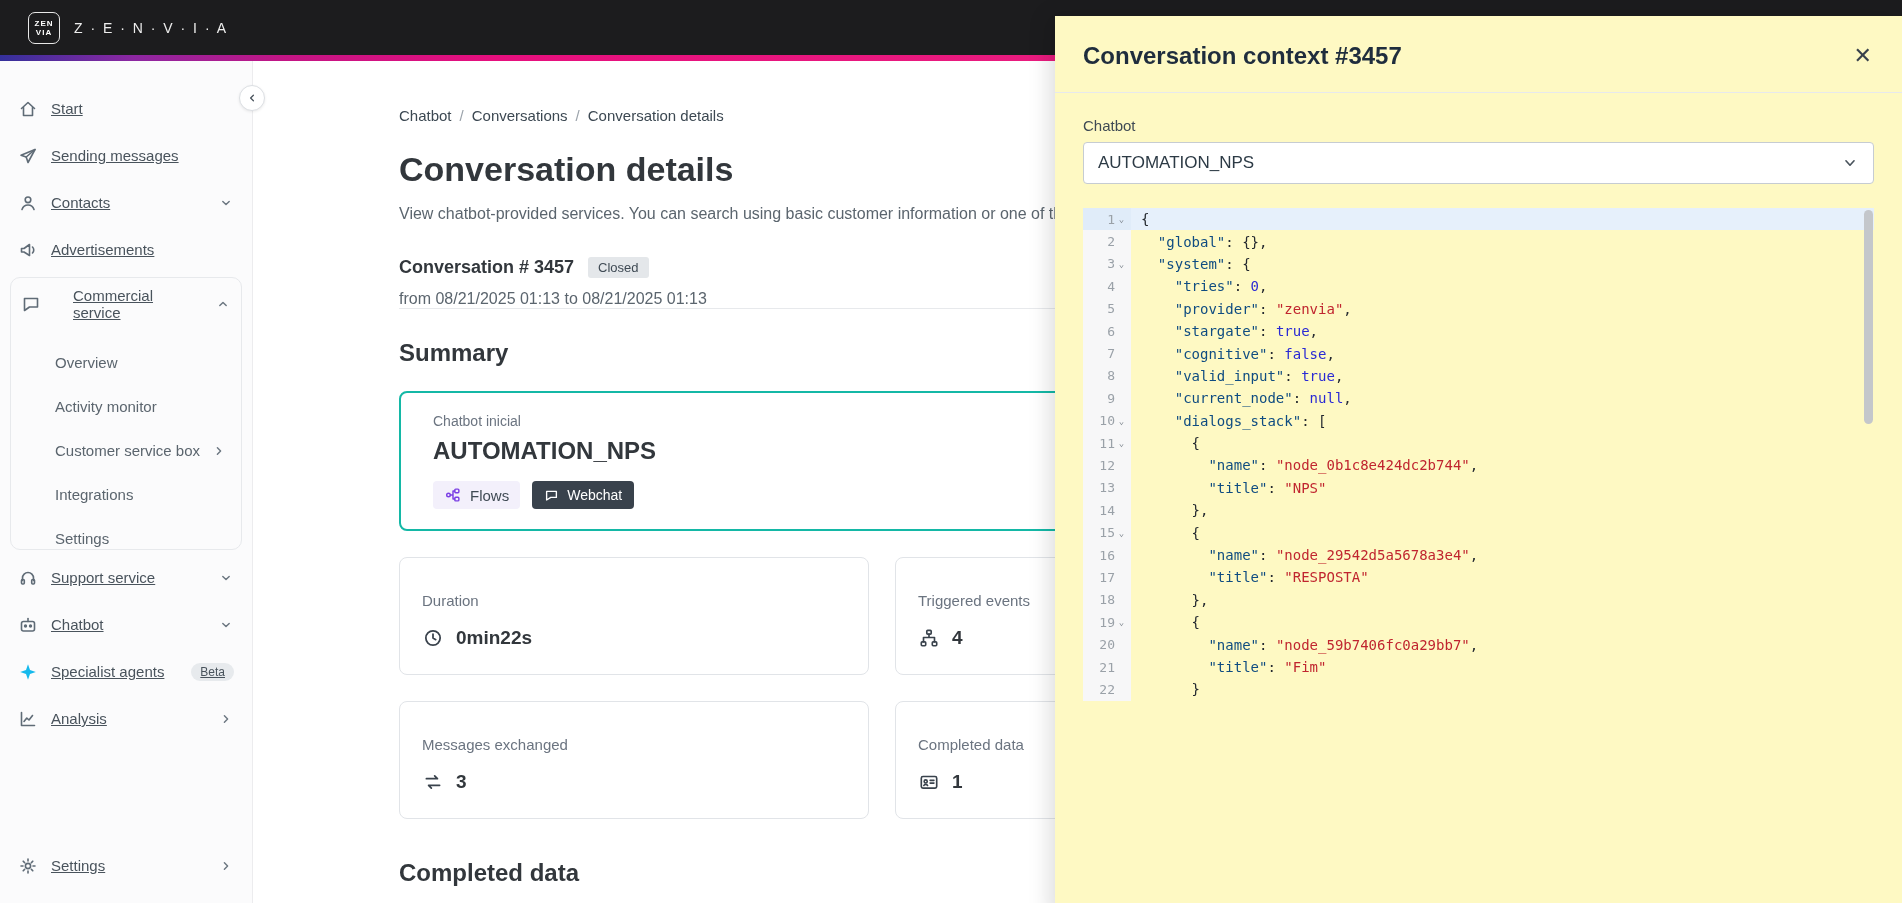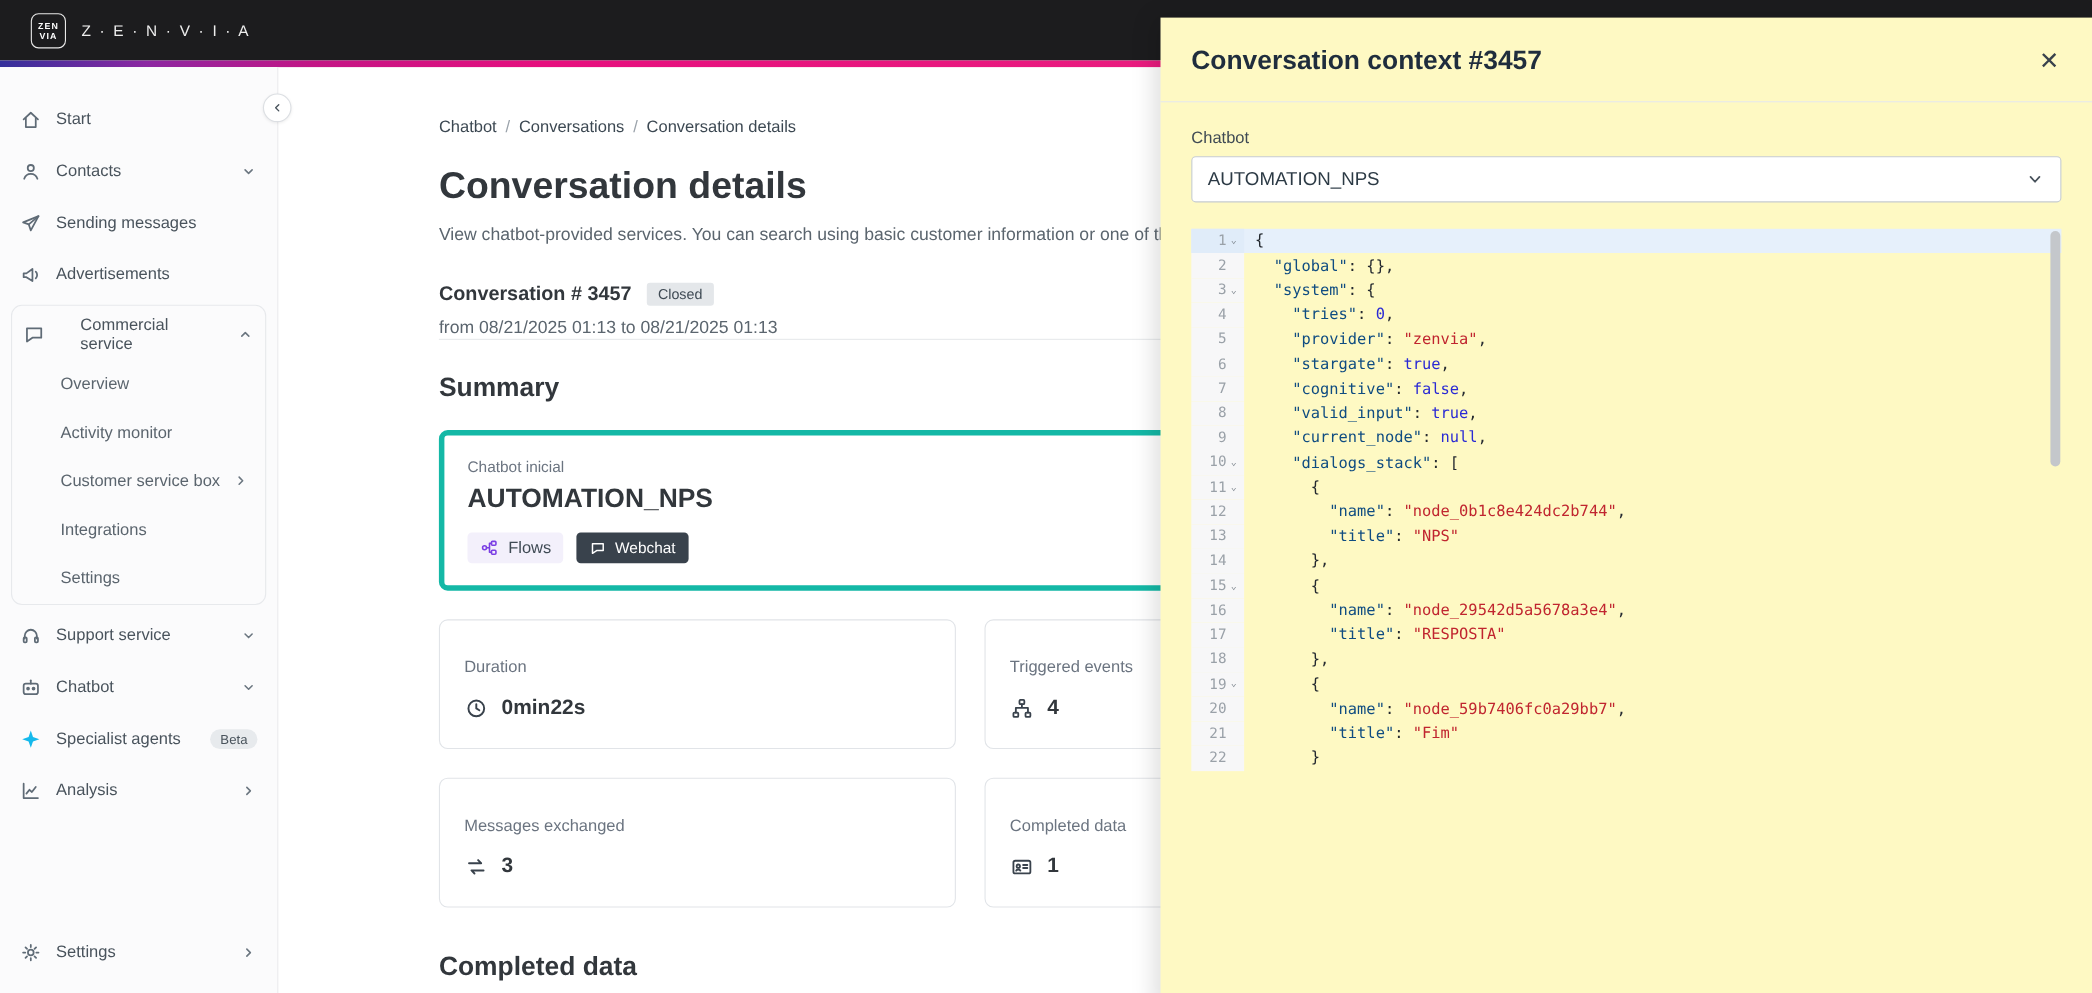--- a/index.html
+++ b/index.html
@@ -10,48 +10,48 @@
   .topbar { height:55px; background:#1c1c1e; display:flex; align-items:center; padding:0 28px; gap:14px; }
   .logo-box { width:32px; height:32px; border:1.5px solid #e8e8e8; border-radius:7px; display:flex; flex-direction:column; align-items:center; justify-content:center; color:#fff; font-size:8px; font-weight:bold; letter-spacing:1px; line-height:9px; }
   .brand-text { color:#ededed; font-size:14px; letter-spacing:2px; }
   .brand-strip { height:6px; background:linear-gradient(90deg,#34309b 0%, #8c27a2 7%, #c31585 15%, #e60f7e 26%, #ee2f80 100%); }
 
   
   .app { display:flex; height:842px; }
 
   
   .sidebar { width:253px; background:#fbfbfc; border-right:1px solid #ececee; padding:24px 0 14px 0; display:flex; flex-direction:column; position:relative; flex:none; }
-  .side-item { display:flex; align-items:center; gap:13px; height:47px; padding:0 18px; font-size:15px; color:#49535c; cursor:pointer; }
+  .side-item { display:flex; align-items:center; gap:13px; height:47px; padding:0 18px; font-size:15px; color:#49535c; cursor:pointer;text-decoration:underline; }
   .side-item .lbl { flex:1; }
   .side-item svg.mi { width:20px; height:20px; color:#5f6b76; flex:none; }
   .side-item svg.chev { width:16px; height:16px; color:#6b7680; flex:none; }
   .side-group { margin:4px 10px; border:1px solid #e7e9ec; border-radius:10px; padding:2px 0; }
   .side-group .side-item { padding:0 10px;gap:32px; }
-  .side-sub { display:flex; align-items:center; height:44px; padding:0 14px 0 44px; font-size:15px; color:#5b656e; cursor:pointer; }
+  .side-sub { display:flex; align-items:flex-end; height:44px; padding:0 14px 0 44px; font-size:15px; color:#5b656e; cursor:pointer; }
   .side-sub .lbl { flex:1; }
   .side-sub svg.chev { width:16px; height:16px; color:#6b7680; }
   .badge-beta { background:#e7eaed; color:#49535c; font-size:12px; border-radius:10px; padding:2px 9px; }
   .side-footer { margin-top:auto; }
   .collapse-btn { position:absolute; top:24px; right:-13px; width:26px; height:26px; border-radius:50%; background:#fff; border:1px solid #dcdfe3; display:flex; align-items:center; justify-content:center; cursor:pointer; z-index:10; box-shadow:0 1px 3px rgba(0,0,0,.08); }
   .collapse-btn svg { width:14px; height:14px; color:#49535c; }
 
   
   .main { flex:1; padding:46px 0 0 146px; position:relative; overflow:hidden; }
   .breadcrumb { font-size:15px; color:#3c4852; margin-bottom:26px; display:flex; gap:8px; }
   .breadcrumb .sep { color:#9aa2aa; }
   .breadcrumb .crumb { cursor:pointer; }
   h1.page-title { font-size:34px; font-weight:700; color:#32373c; margin-bottom:16px; }
   .page-desc { font-size:16px; color:#5b656e; margin-bottom:34px; white-space:nowrap; width:1300px; overflow:hidden; }
   .conv-row { display:flex; align-items:center; gap:14px; margin-bottom:12px; }
   .conv-title { font-size:18px; font-weight:700; color:#32373c; }
   .chip-closed { background:#e4e7ea; color:#3f4a54; font-size:13px; border-radius:3px; padding:3px 10px; }
   .dates { font-size:16px; color:#5b656e; }
   .divider { border-top:1px solid #e7e9ec; width:1200px; margin-bottom:30px; }
   h2.section { font-size:24px; font-weight:700; color:#32373c; margin-bottom:24px; }
-  .chatbot-card { width:1200px; border:5px solid #14b8a6; border-radius:8px; padding:20px 21px; margin-bottom:26px; }
+  .chatbot-card { width:1200px; border:2px solid #14b8a6; border-radius:8px; padding:20px 32px; margin-bottom:26px; }
   .card-label { font-size:14px; color:#6b7480; }
   .chatbot-name { font-size:24px; font-weight:700; color:#32373c; margin-top:8px; }
   .chips { display:flex; align-items:center; gap:12px; margin-top:16px; }
   .chip-flows { display:inline-flex; align-items:center; gap:8px; font-size:15px; color:#3f4a54; background:#f3f0fb; border-radius:4px; padding:5px 11px; cursor:pointer; }
   .chip-flows svg { width:18px; height:18px; color:#7b3fe4; }
   .chip-webchat { display:inline-flex; align-items:center; gap:8px; font-size:14px; color:#fff; background:#39424c; border-radius:4px; padding:6px 12px; cursor:pointer; }
   .chip-webchat svg { width:15px; height:15px; color:#fff; }
   .stats { width:965px; display:grid; grid-template-columns:470px 470px; gap:26px; margin-bottom:40px; }
   .stat-card { border:1px solid #e1e4e8; border-radius:8px; padding:34px 22px; height:118px; }
   .stat-label { font-size:15px; color:#6b7480; }
@@ -108,35 +108,35 @@
     <div class="side-item">
       <svg class="mi" viewBox="0 0 20 20" fill="none" stroke="currentColor" stroke-width="1.6" stroke-linecap="round" stroke-linejoin="round">
           <path d="M3.5 9.5L10 3.5l6.5 6"></path>
           <path d="M5.5 8.5V16.5h9V8.5"></path>
         </svg>
       <span class="lbl">Start</span>
     </div>
 
     <div class="side-item">
       <svg class="mi" viewBox="0 0 20 20" fill="none" stroke="currentColor" stroke-width="1.6" stroke-linecap="round" stroke-linejoin="round">
+          <path d="M17 3.5L3 9.2l5.2 1.8L10 16.5l7-13z"></path>
+          <path d="M8.2 11L17 3.5"></path>
+        </svg>
+      <span class="lbl">Sending messages</span>
+    </div>
+
+    <div class="side-item">
+      <svg class="mi" viewBox="0 0 20 20" fill="none" stroke="currentColor" stroke-width="1.6" stroke-linecap="round" stroke-linejoin="round">
           <circle cx="10" cy="6.8" r="2.8"></circle>
           <path d="M4 16.5c1-3 3.2-4.5 6-4.5s5 1.5 6 4.5"></path>
         </svg>
       <span class="lbl">Contacts</span>
       <svg class="chev" viewBox="0 0 20 20" fill="none" stroke="currentColor" stroke-width="1.8" stroke-linecap="round" stroke-linejoin="round">
           <path d="M6 8l4 4 4-4"></path>
         </svg>
-    </div>
-
-    <div class="side-item">
-      <svg class="mi" viewBox="0 0 20 20" fill="none" stroke="currentColor" stroke-width="1.6" stroke-linecap="round" stroke-linejoin="round">
-          <path d="M17 3.5L3 9.2l5.2 1.8L10 16.5l7-13z"></path>
-          <path d="M8.2 11L17 3.5"></path>
-        </svg>
-      <span class="lbl">Sending messages</span>
     </div>
 
     <div class="side-item">
       <svg class="mi" viewBox="0 0 20 20" fill="none" stroke="currentColor" stroke-width="1.6" stroke-linecap="round" stroke-linejoin="round">
           <path d="M3.5 8.5v3.5H6l5.5 3.5v-11L6 8.5H3.5z"></path>
           <path d="M14.5 7a4.2 4.2 0 0 1 0 6"></path>
         </svg>
       <span class="lbl">Advertisements</span>
     </div>
 

